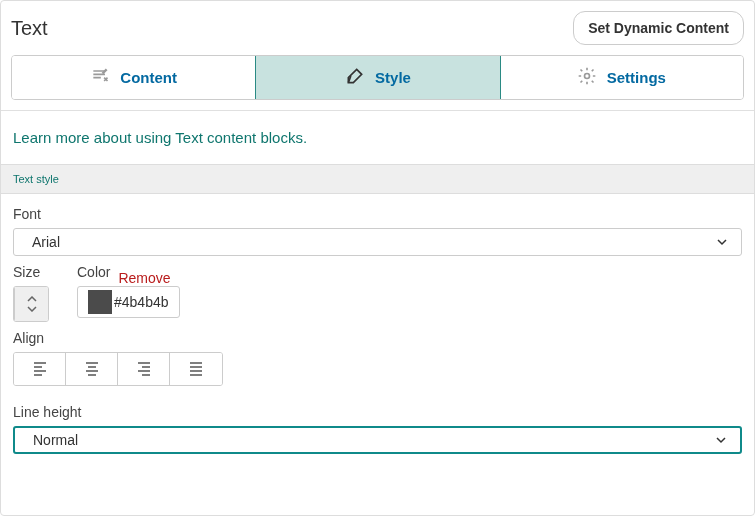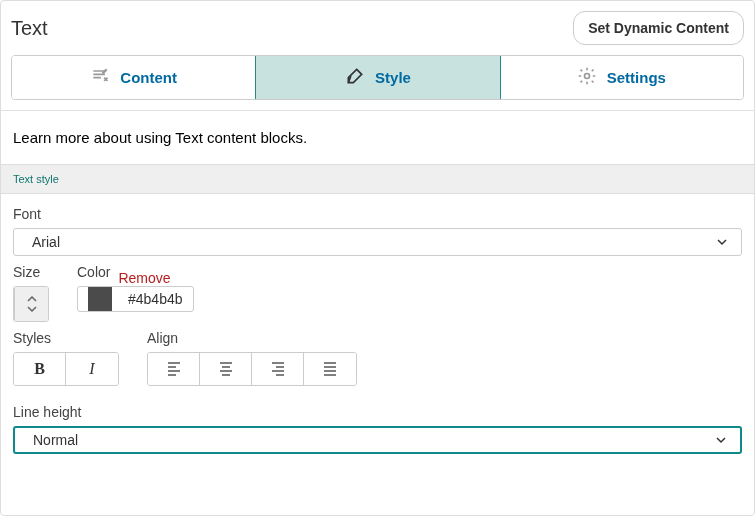--- a/index.html
+++ b/index.html
@@ -73,21 +73,21 @@
   }
   .tab svg { width: 20px; height: 20px; }
 
   .divider { border-top: 1px solid #e0e0e0; }
 
   .link-row {
     padding: 18px 12px;
     font-size: 15px;
   }
   .link {
-    color: #000000;
+    color: #0f766e;
     text-decoration: none;
   }
 
   .section-header {
     background: #efefef;
     border-top: 1px solid #ddd;
     border-bottom: 1px solid #ddd;
     padding: 8px 12px;
     font-size: 11px;
     color: #0f766e;
@@ -159,23 +159,23 @@
     align-items: center;
     justify-content: center;
     cursor: pointer;
   }
 
   .color-combo {
     display: flex;
     align-items: center;
     border: 1px solid #ccc;
     border-radius: 3px;
-    height: 26px;
+    height: 32px;
     padding: 0 10px;
-    gap: 16px;
+    gap: 2px;
   }
   .swatch {
     width: 24px;
     height: 24px;
     background: #4b4b4b;
     cursor: pointer;
   }
   .remove-link {
     color: #b91c1c;
     font-size: 14px;
@@ -291,27 +291,20 @@
           <a href="#" class="remove-link">Remove</a>
         </div>
         <div class="color-combo">
           <div class="swatch" style="background: rgb(75, 75, 75);"></div>
           <span>#4b4b4b</span>
         </div>
       </div>
     </div>
 
     <div class="row">
-      <div class="col">
-        <label class="field-label">Styles</label>
-        <div class="btn-group">
-          <div class="seg bold">B</div>
-          <div class="seg italic">I</div>
-        </div>
-      </div>
 
       <div class="col">
         <label class="field-label">Align</label>
         <div class="btn-group narrow">
           <div class="seg">
             <span>
               <svg viewBox="0 0 16 16" stroke="#555" stroke-width="1.5">
                   <path d="M2 3h12M2 7h8M2 11h12M2 15h8"></path>
                 </svg>
             </span>

